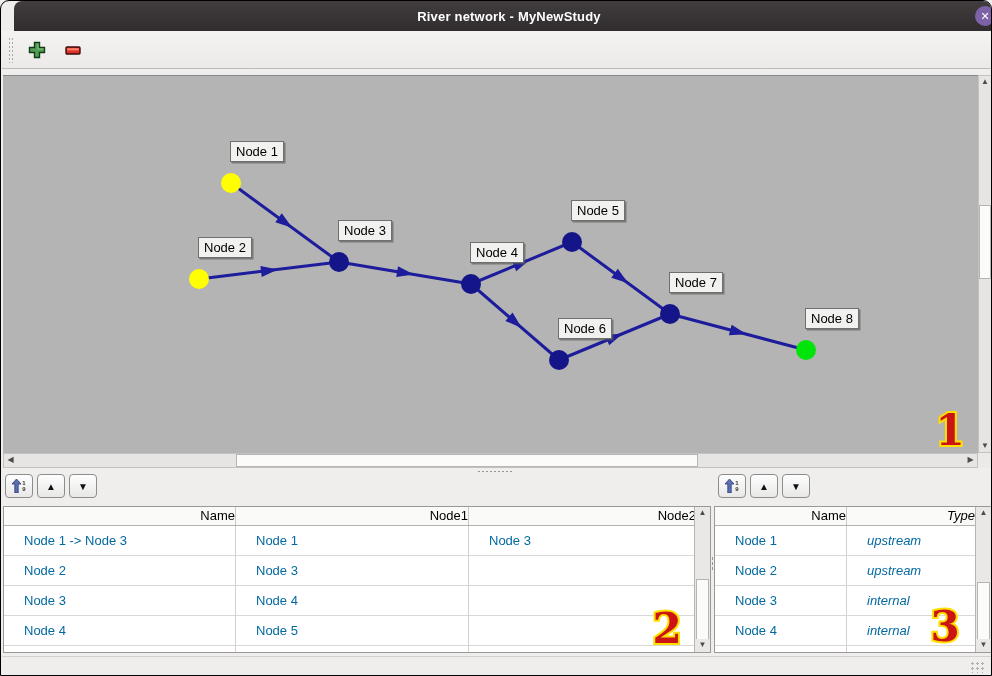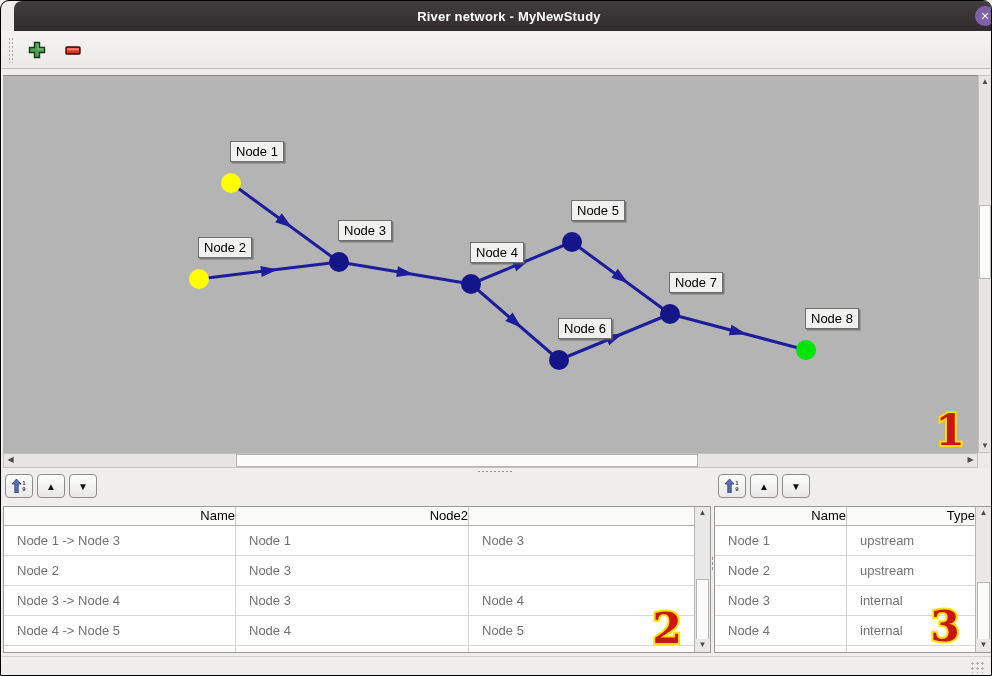--- a/index.html
+++ b/index.html
@@ -52,26 +52,26 @@
   .sort-digits { display:flex; flex-direction:column; font-size:6px; line-height:6px; color:#333; font-weight:bold; }
 
   
   .table { position:absolute; top:505px; height:147px; background:#fff; border:1px solid #9a9998; overflow:hidden; }
   #left-table  { left:2px;  width:708px; }
   #right-table { left:713px; width:278px; }
   .thead { display:flex; height:19px; background:#fafaf9; border-bottom:1px solid #b3b2b1; }
   .th { font-size:13px; color:#000; text-align:right; line-height:18px; border-right:1px solid #c9c8c7; }
   .tbody .tr { display:flex; height:30px; border-bottom:1px solid #d9d8d7; background:#fff; }
   .tbody .tr.partial { height:9px; border-bottom:none; }
-  .td { font-size:13px; color:#737373; line-height:29px; padding-left:13px; border-right:1px solid #d2d1d0; overflow:hidden; white-space:nowrap; }
+  .td { font-size:13px; color:#0369a1; line-height:29px; padding-left:20px; border-right:1px solid #d2d1d0; overflow:hidden; white-space:nowrap; }
   #left-table  .th:nth-child(1), #left-table  .td:nth-child(1) { width:232px; }
   #left-table  .th:nth-child(2), #left-table  .td:nth-child(2) { width:233px; }
   #left-table  .th:nth-child(3), #left-table  .td:nth-child(3) { width:227px; border-right:none; }
   #right-table .th:nth-child(1), #right-table .td:nth-child(1) { width:132px; }
-  #right-table .th:nth-child(2), #right-table .td:nth-child(2) { width:128px; border-right:none; }
+  #right-table .th:nth-child(2), #right-table .td:nth-child(2) { width:128px; border-right:none;font-style:italic; }
   .t-scroll { position:absolute; right:0; top:0; bottom:0; width:16px; background:#e9e8e7; border-left:1px solid #b5b4b3; }
   .t-scroll .sb-arrow { width:15px; height:13px; left:0; background:#e9e8e7; }
   .t-up { top:0; } .t-down { bottom:0; }
   .t-thumb { position:absolute; left:1px; width:13px; top:72px; height:63px; background:#fbfbfa; border:1px solid #b6b5b4; cursor:pointer; }
 
   .splitter-v { position:absolute; left:710px; top:505px; width:3px; height:147px; background:#efeeed; cursor:col-resize; }
   .splitter-v .dots { position:absolute; left:0; top:50px; width:3px; height:16px;
     background-image:radial-gradient(#969594 40%, transparent 42%); background-size:3px 5px; }
 
   
@@ -198,39 +198,38 @@
         <span>9</span>
       </span>
     </span>
   </button>
   <button class="btn-sm" style="left:749px; top:473px;">▲</button>
   <button class="btn-sm" style="left:781px; top:473px;">▼</button>
 
   <div class="table" id="left-table">
     <div class="thead">
         <div class="th">Name</div>
+        <div class="th">Node1</div>
         <div class="th">Node2</div>
       </div>
     <div class="tbody">
         <div class="tr">
           <div class="td">Node 1 -&gt; Node 3</div>
           <div class="td">Node 1</div>
           <div class="td">Node 3</div>
         </div>
         <div class="tr">
           <div class="td">Node 2</div>
           <div class="td">Node 3</div>
         </div>
         <div class="tr">
-          <div class="td">Node 3 -&gt; Node 4</div>
           <div class="td">Node 3</div>
           <div class="td">Node 4</div>
         </div>
         <div class="tr">
-          <div class="td">Node 4 -&gt; Node 5</div>
           <div class="td">Node 4</div>
           <div class="td">Node 5</div>
         </div>
         <div class="tr partial">
           <div class="td"></div>
           <div class="td"></div>
           <div class="td"></div>
         </div>
       </div>
     <div class="t-scroll">

